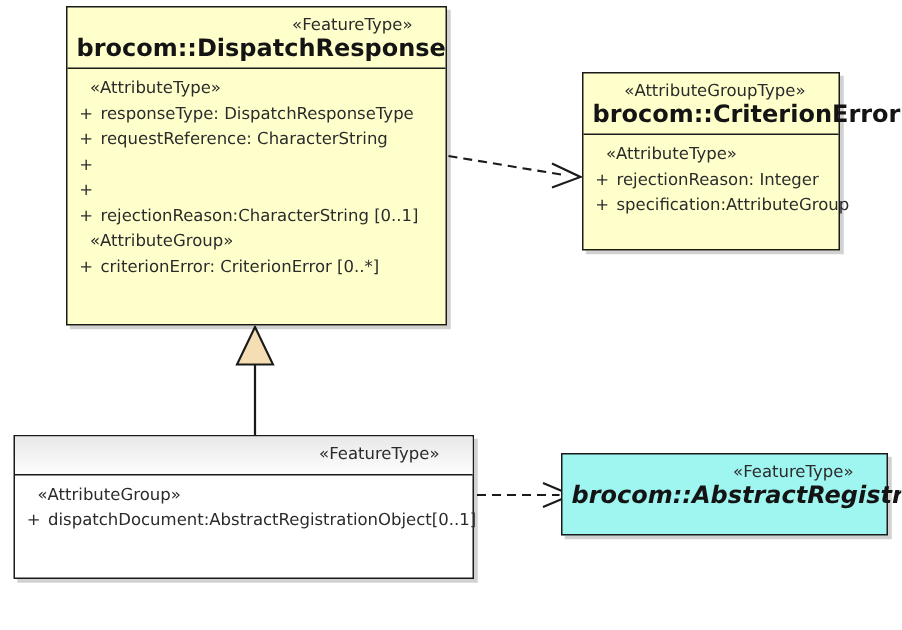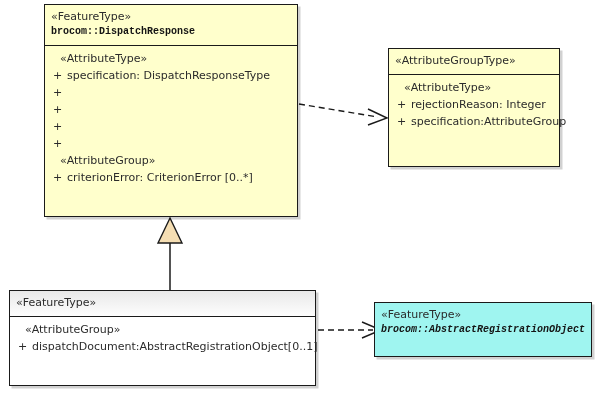--- a/index.html
+++ b/index.html
@@ -26,39 +26,38 @@
     box-shadow: 2.5px 2.5px 0 0 rgba(0,0,0,0.18);
     background: #ffffcc;
   }
   .uml-class.yellow        { background: #ffffcc; }
   .uml-class.cyan          { background: #9ff5f0; }
   .uml-class.grey .hdr     { background: linear-gradient(to bottom, #e8e8e8 0%, #f4f4f4 55%, #fdfdfd 100%); }
   .uml-class.grey          { background: #ffffff; }
 
   .hdr {
     box-sizing: border-box;
-    text-align: left;
+    text-align: right;
     padding: 5px 22px 6px 6px;
     border-bottom: 1.6px solid #1a1a1a;
   }
   .hdr.no-rule { border-bottom: none; }
 
   .stereo {
     font-size: 11px;
     color: #2b2b2b;
     line-height: 14px;
     white-space: nowrap;
   }
   .cname {
-    font-size: 10px;
+    font-size: 16px;
     font-weight: bold;
     color: #141414;
     line-height: 15px;
     white-space: nowrap;
-    font-family: Liberation Mono, monospace;
   }
   .cname.abstract { font-style: italic; }
 
   .body {
     box-sizing: border-box;
     padding: 4px 19px 5px 3px;
   }
   .group-label {
     font-size: 11px;
     color: #2b2b2b;
@@ -122,47 +121,50 @@
     <div class="hdr">
       <div class="stereo">«FeatureType»</div>
       <div class="cname">brocom::DispatchResponse</div>
     </div>
     <div class="body">
 
       <div class="group-label">«AttributeType»</div>
 
       <div class="attr-row">
         <span class="attr-vis">+</span>
-        <span class="attr-text">specification: DispatchResponseType</span>
+        <span class="attr-text">responseType: DispatchResponseType</span>
+      </div>
+      <div class="attr-row">
+        <span class="attr-vis">+</span>
+        <span class="attr-text">requestReference: CharacterString</span>
       </div>
       <div class="attr-row">
         <span class="attr-vis">+</span>
       </div>
       <div class="attr-row">
         <span class="attr-vis">+</span>
       </div>
       <div class="attr-row">
         <span class="attr-vis">+</span>
-      </div>
-      <div class="attr-row">
-        <span class="attr-vis">+</span>
+        <span class="attr-text">rejectionReason:CharacterString [0..1]</span>
       </div>
 
       <div class="group-label">«AttributeGroup»</div>
 
       <div class="attr-row">
         <span class="attr-vis">+</span>
         <span class="attr-text">criterionError: CriterionError [0..*]</span>
       </div>
     </div>
   </div>
 
   <div class="uml-class yellow" style="left:388px; top:48px; width:172px; height:119px;">
     <div class="hdr">
       <div class="stereo">«AttributeGroupType»</div>
+      <div class="cname">brocom::CriterionError</div>
     </div>
     <div class="body">
       <div class="group-label">«AttributeType»</div>
 
       <div class="attr-row">
         <span class="attr-vis">+</span>
         <span class="attr-text">rejectionReason: Integer</span>
       </div>
       <div class="attr-row">
         <span class="attr-vis">+</span>

